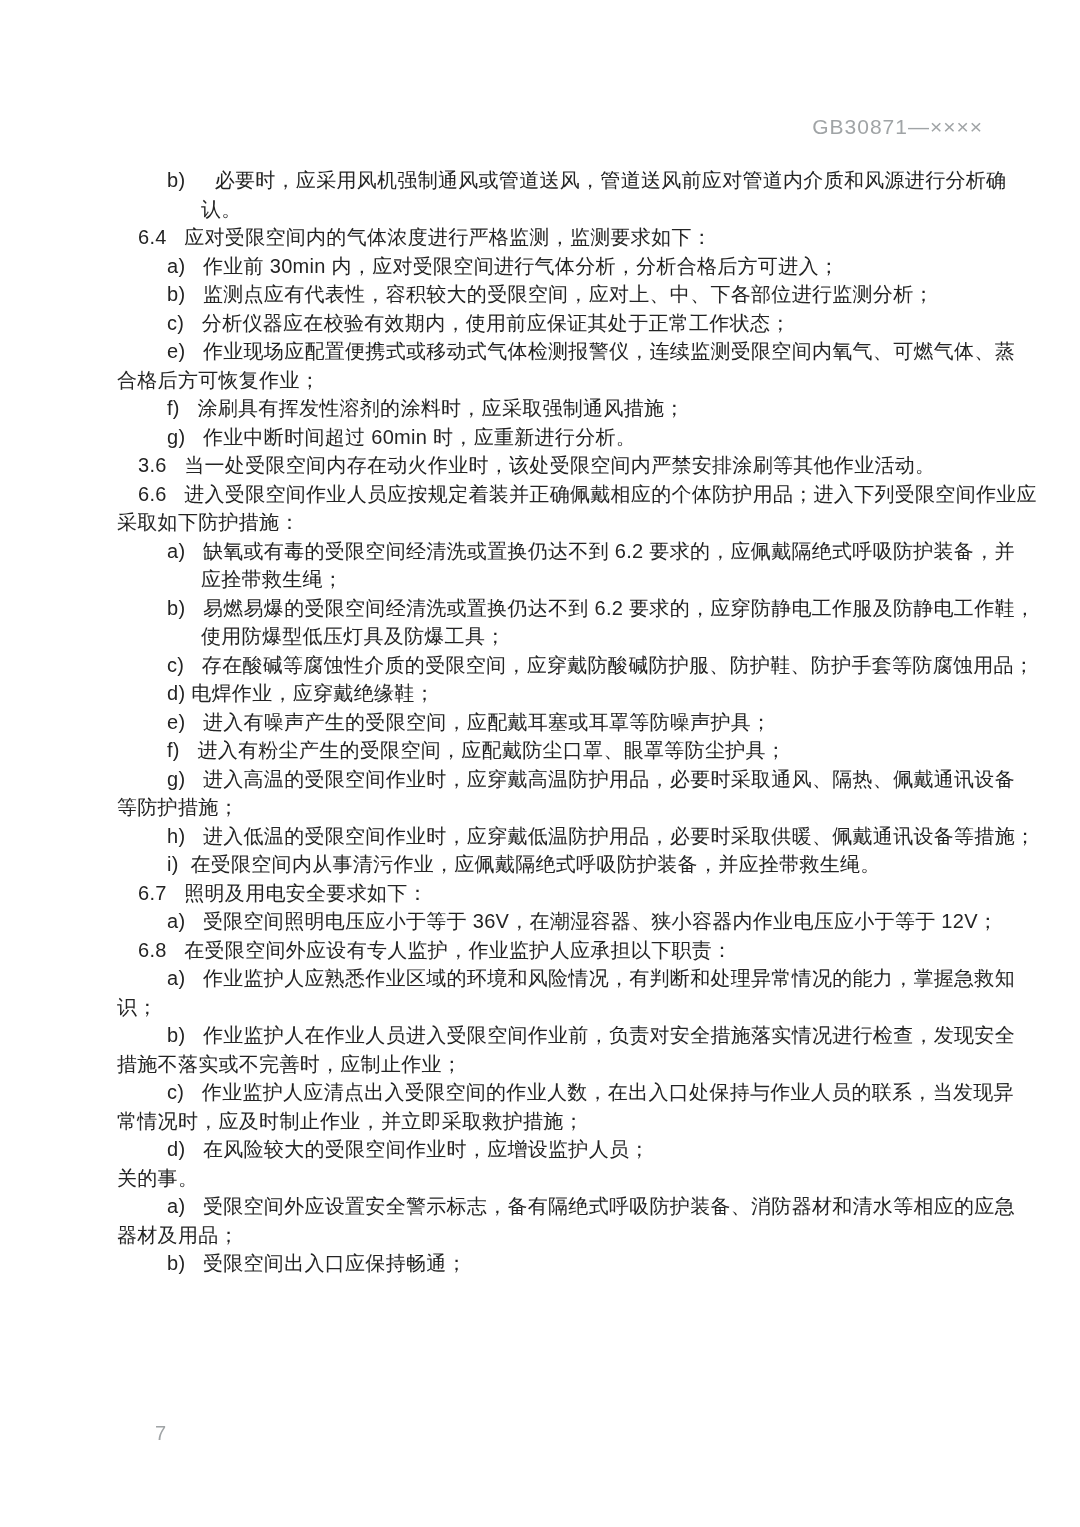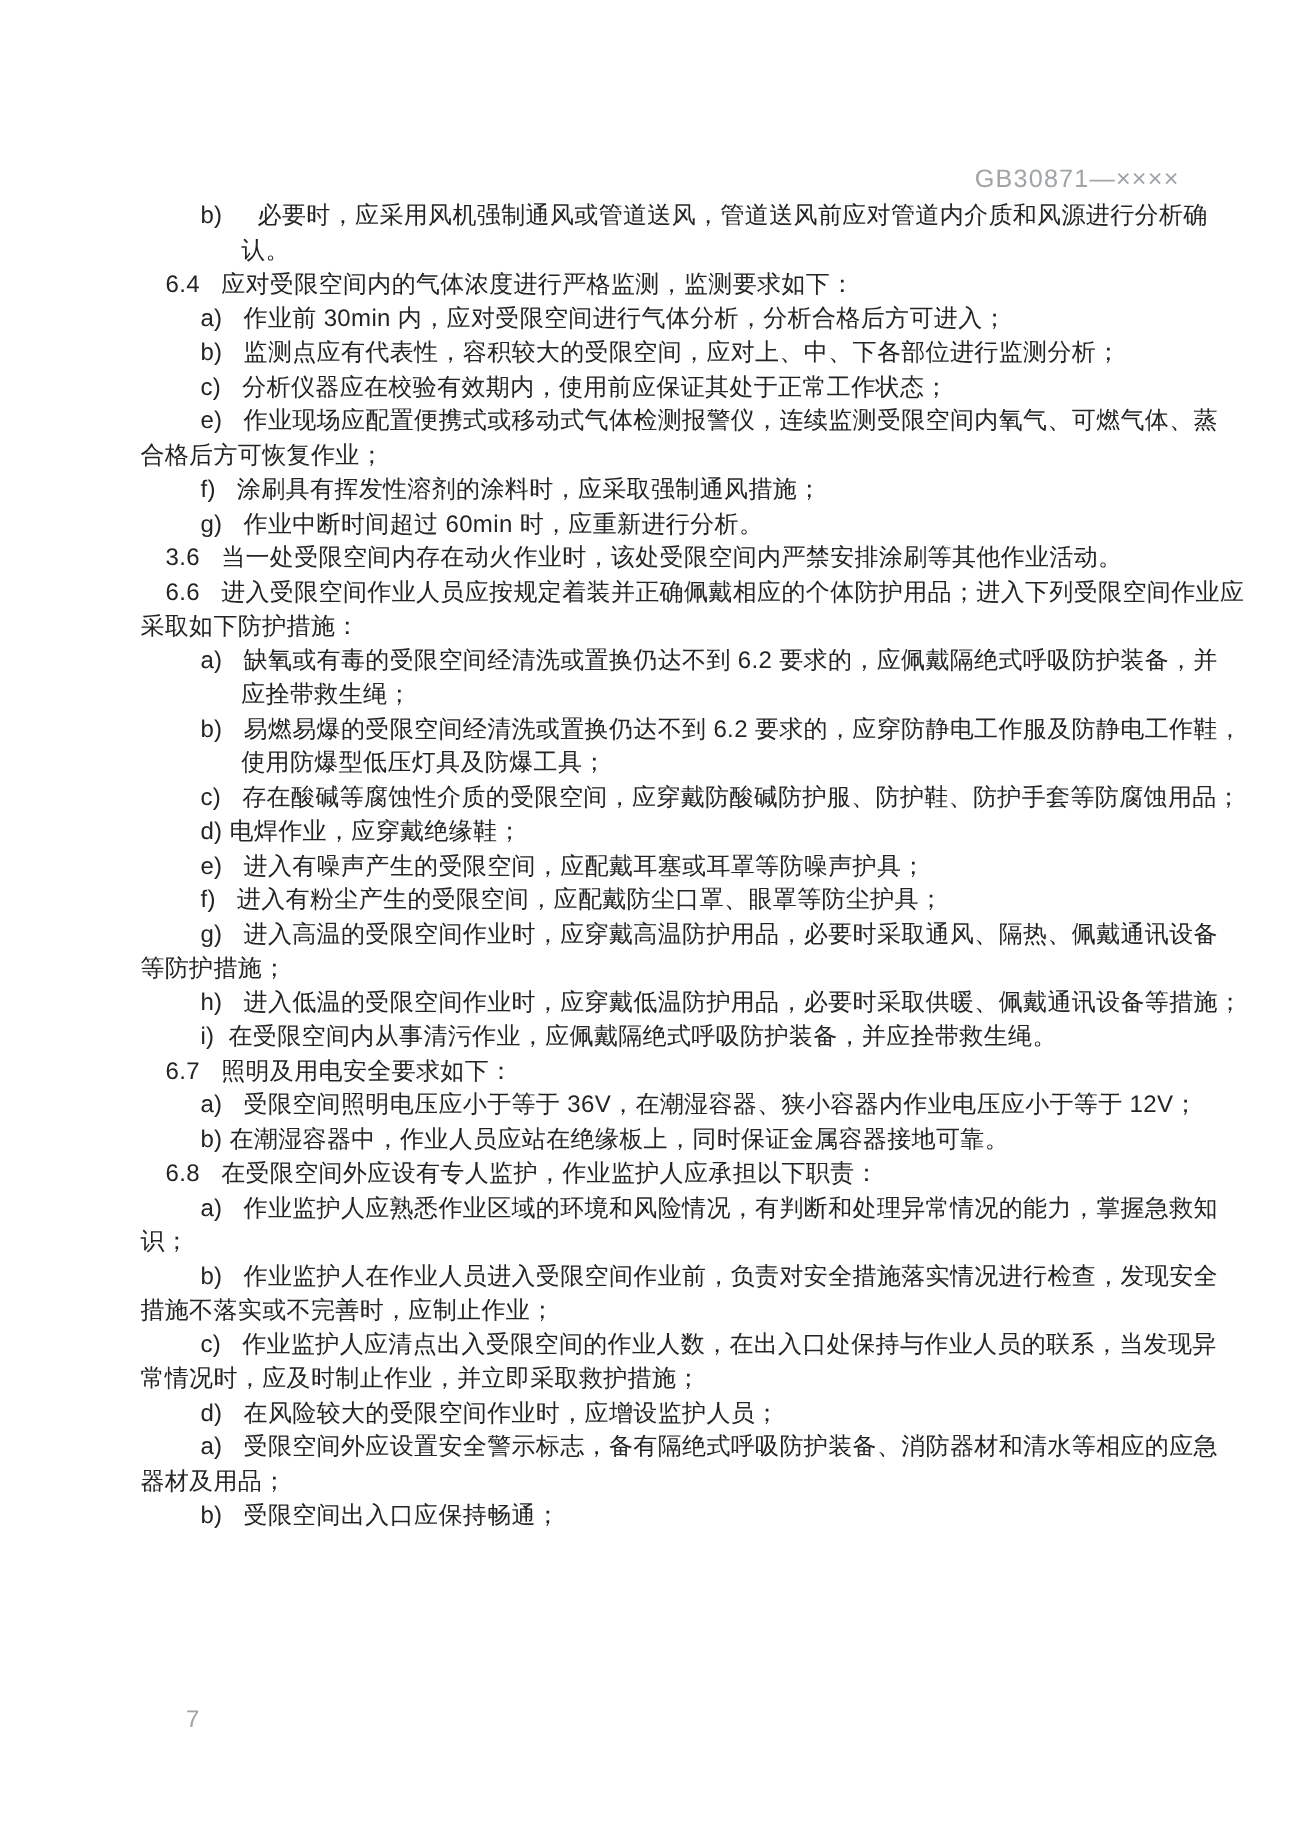--- a/index.html
+++ b/index.html
@@ -15,21 +15,21 @@
     color:var(--text-color);
   }
   .page{
     position:relative;
     width:1080px;height:1527px;
     background:var(--page-bg);
     overflow:hidden;
   }
   .header{
     position:absolute;
-    top:138px;
+    top:115px;
     right:97px;
     font-size:21px;
     letter-spacing:1px;
     color:var(--muted-color);
   }
   .body-text{
     position:absolute;
     top:166px;
     left:117px;
     width:906px;
@@ -83,29 +83,29 @@
       <div class="line item">c)   存在酸碱等腐蚀性介质的受限空间，应穿戴防酸碱防护服、防护鞋、防护手套等防腐蚀用品；</div>
       <div class="line item">d) 电焊作业，应穿戴绝缘鞋；</div>
       <div class="line item">e)   进入有噪声产生的受限空间，应配戴耳塞或耳罩等防噪声护具；</div>
       <div class="line item">f)   进入有粉尘产生的受限空间，应配戴防尘口罩、眼罩等防尘护具；</div>
       <div class="line item">g)   进入高温的受限空间作业时，应穿戴高温防护用品，必要时采取通风、隔热、佩戴通讯设备</div>
       <div class="line contl">等防护措施；</div>
       <div class="line item">h)   进入低温的受限空间作业时，应穿戴低温防护用品，必要时采取供暖、佩戴通讯设备等措施；</div>
       <div class="line item">i)  在受限空间内从事清污作业，应佩戴隔绝式呼吸防护装备，并应拴带救生绳。</div>
       <div class="line sec">6.7   照明及用电安全要求如下：</div>
       <div class="line item">a)   受限空间照明电压应小于等于 36V，在潮湿容器、狭小容器内作业电压应小于等于 12V；</div>
-      <div class="line item">b) 在潮湿容器中，作业人员应站在绝缘板上，同时保证金属容器接地可靠。</div>
       <div class="line sec">6.8   在受限空间外应设有专人监护，作业监护人应承担以下职责：</div>
       <div class="line item">a)   作业监护人应熟悉作业区域的环境和风险情况，有判断和处理异常情况的能力，掌握急救知</div>
       <div class="line contl">识；</div>
       <div class="line item">b)   作业监护人在作业人员进入受限空间作业前，负责对安全措施落实情况进行检查，发现安全</div>
       <div class="line contl">措施不落实或不完善时，应制止作业；</div>
       <div class="line item">c)   作业监护人应清点出入受限空间的作业人数，在出入口处保持与作业人员的联系，当发现异</div>
       <div class="line contl">常情况时，应及时制止作业，并立即采取救护措施；</div>
       <div class="line item">d)   在风险较大的受限空间作业时，应增设监护人员；</div>
+      <div class="line contl">关的事。</div>
       <div class="line item">a)   受限空间外应设置安全警示标志，备有隔绝式呼吸防护装备、消防器材和清水等相应的应急</div>
       <div class="line contl">器材及用品；</div>
       <div class="line item">b)   受限空间出入口应保持畅通；</div>
     </div>
 
   <div class="footer">
     <span>7</span>
   </div>
 
 </div>

